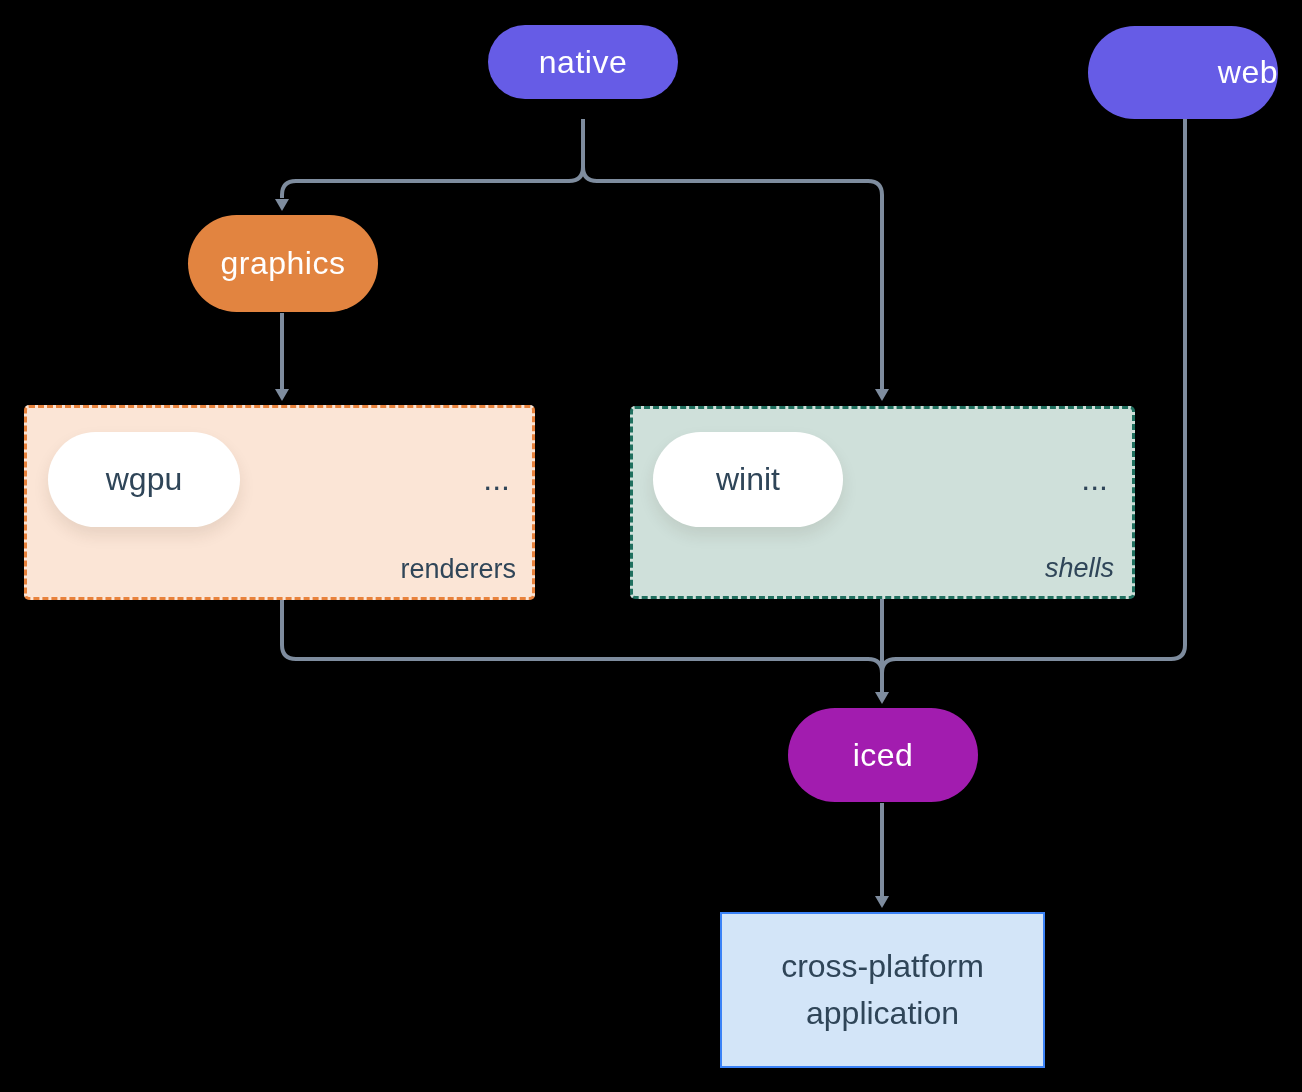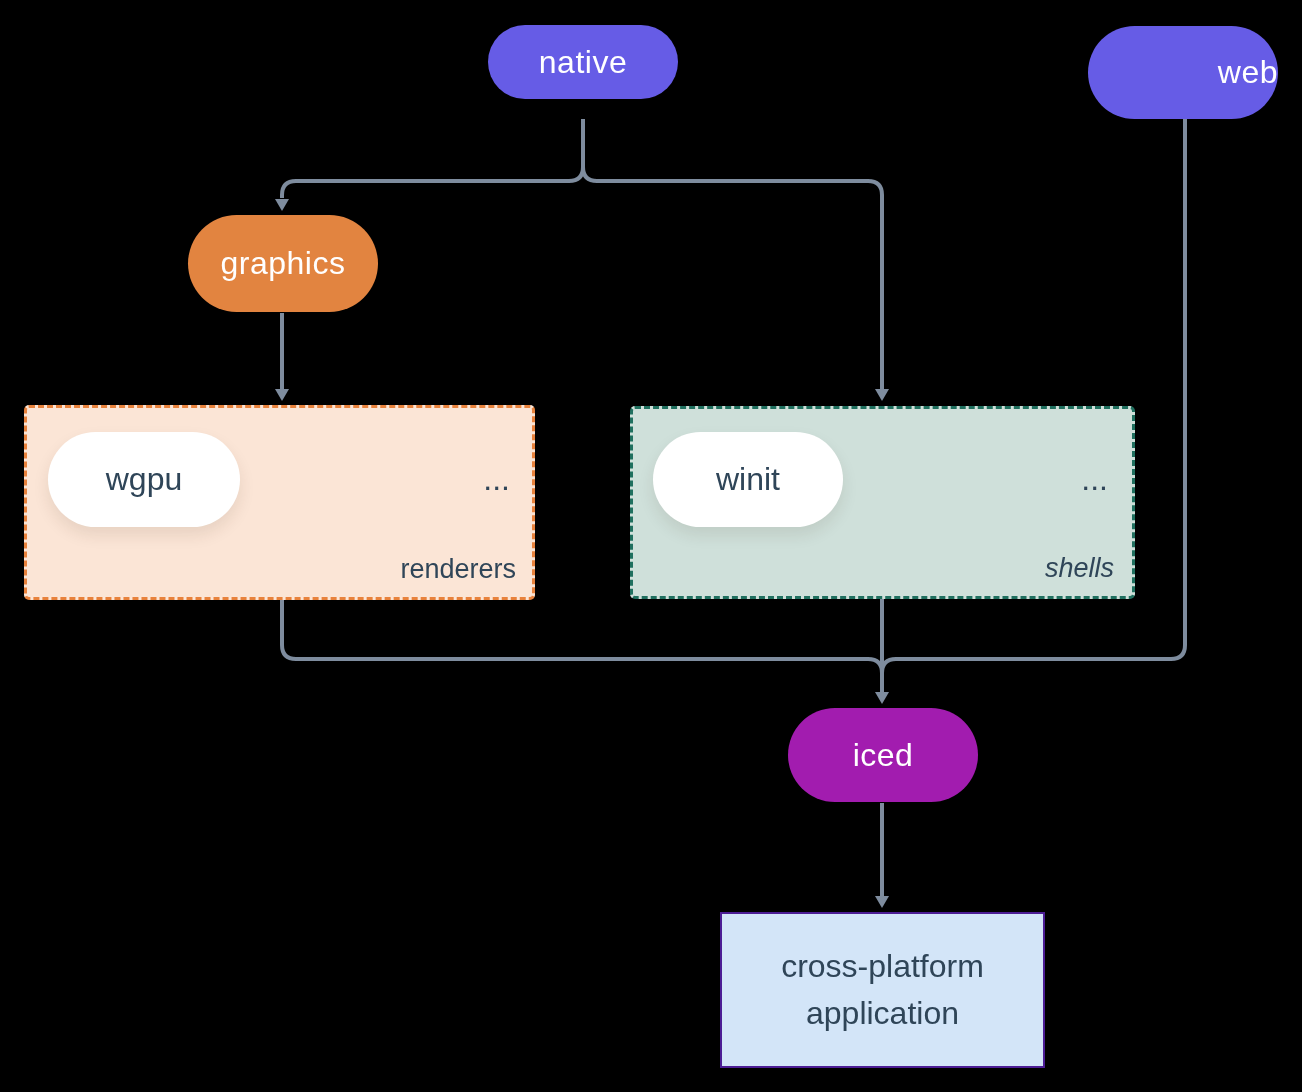--- a/index.html
+++ b/index.html
@@ -26,21 +26,21 @@
     display:flex;align-items:center;justify-content:center;font-size:32px;
     box-shadow:0 8px 16px rgba(60,40,20,0.10);
   }
   .ellipsis{
     position:absolute;color:#2f4558;font-size:32px;display:flex;align-items:center;
   }
   .group-label{
     position:absolute;color:#2f4558;font-size:27px;
   }
   .app-box{
-    position:absolute;z-index:3;box-sizing:border-box;background:#d3e5f8;border:2px solid #4c1d95;
+    position:absolute;z-index:3;box-sizing:border-box;background:#d3e5f8;border:2px solid #3b82f6;
     display:flex;flex-direction:column;align-items:center;justify-content:center;
     color:#2f4558;font-size:32px;line-height:47px;text-align:center;
   }
 </style>
 </head>
 <body>
 
 <div class="canvas">
 
   <svg class="connectors" width="1302" height="1092" viewBox="0 0 1302 1092">

